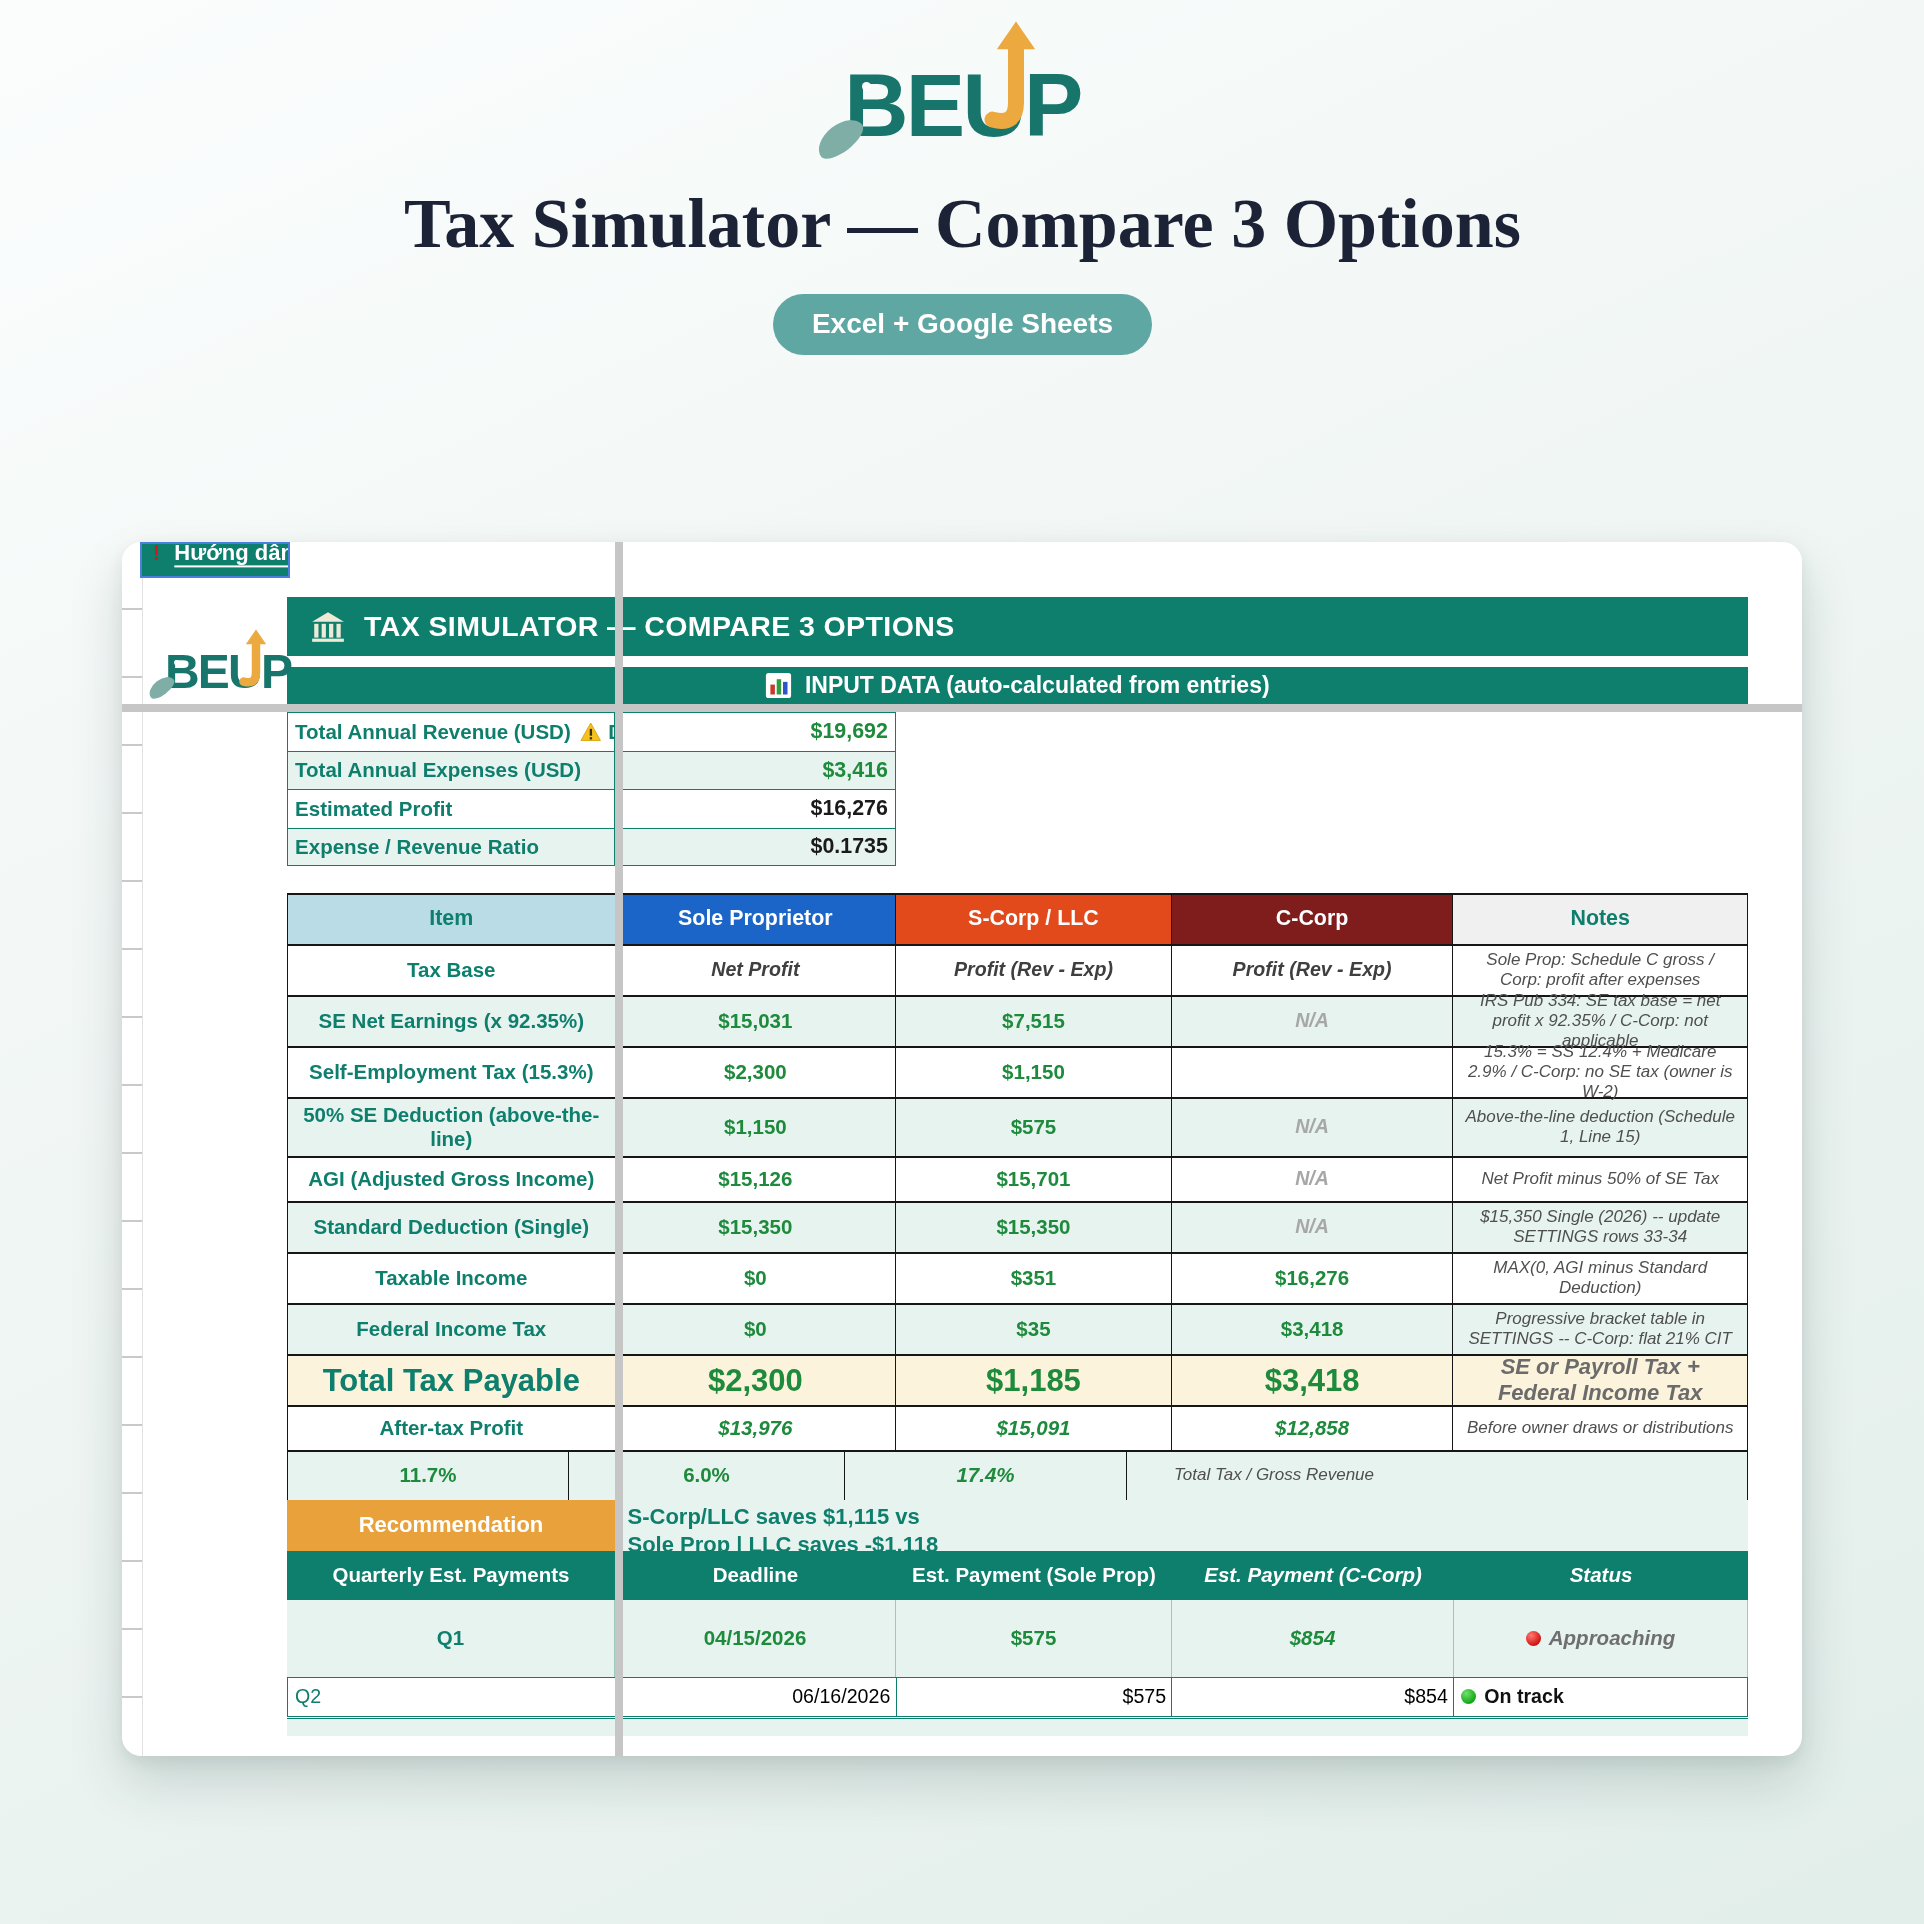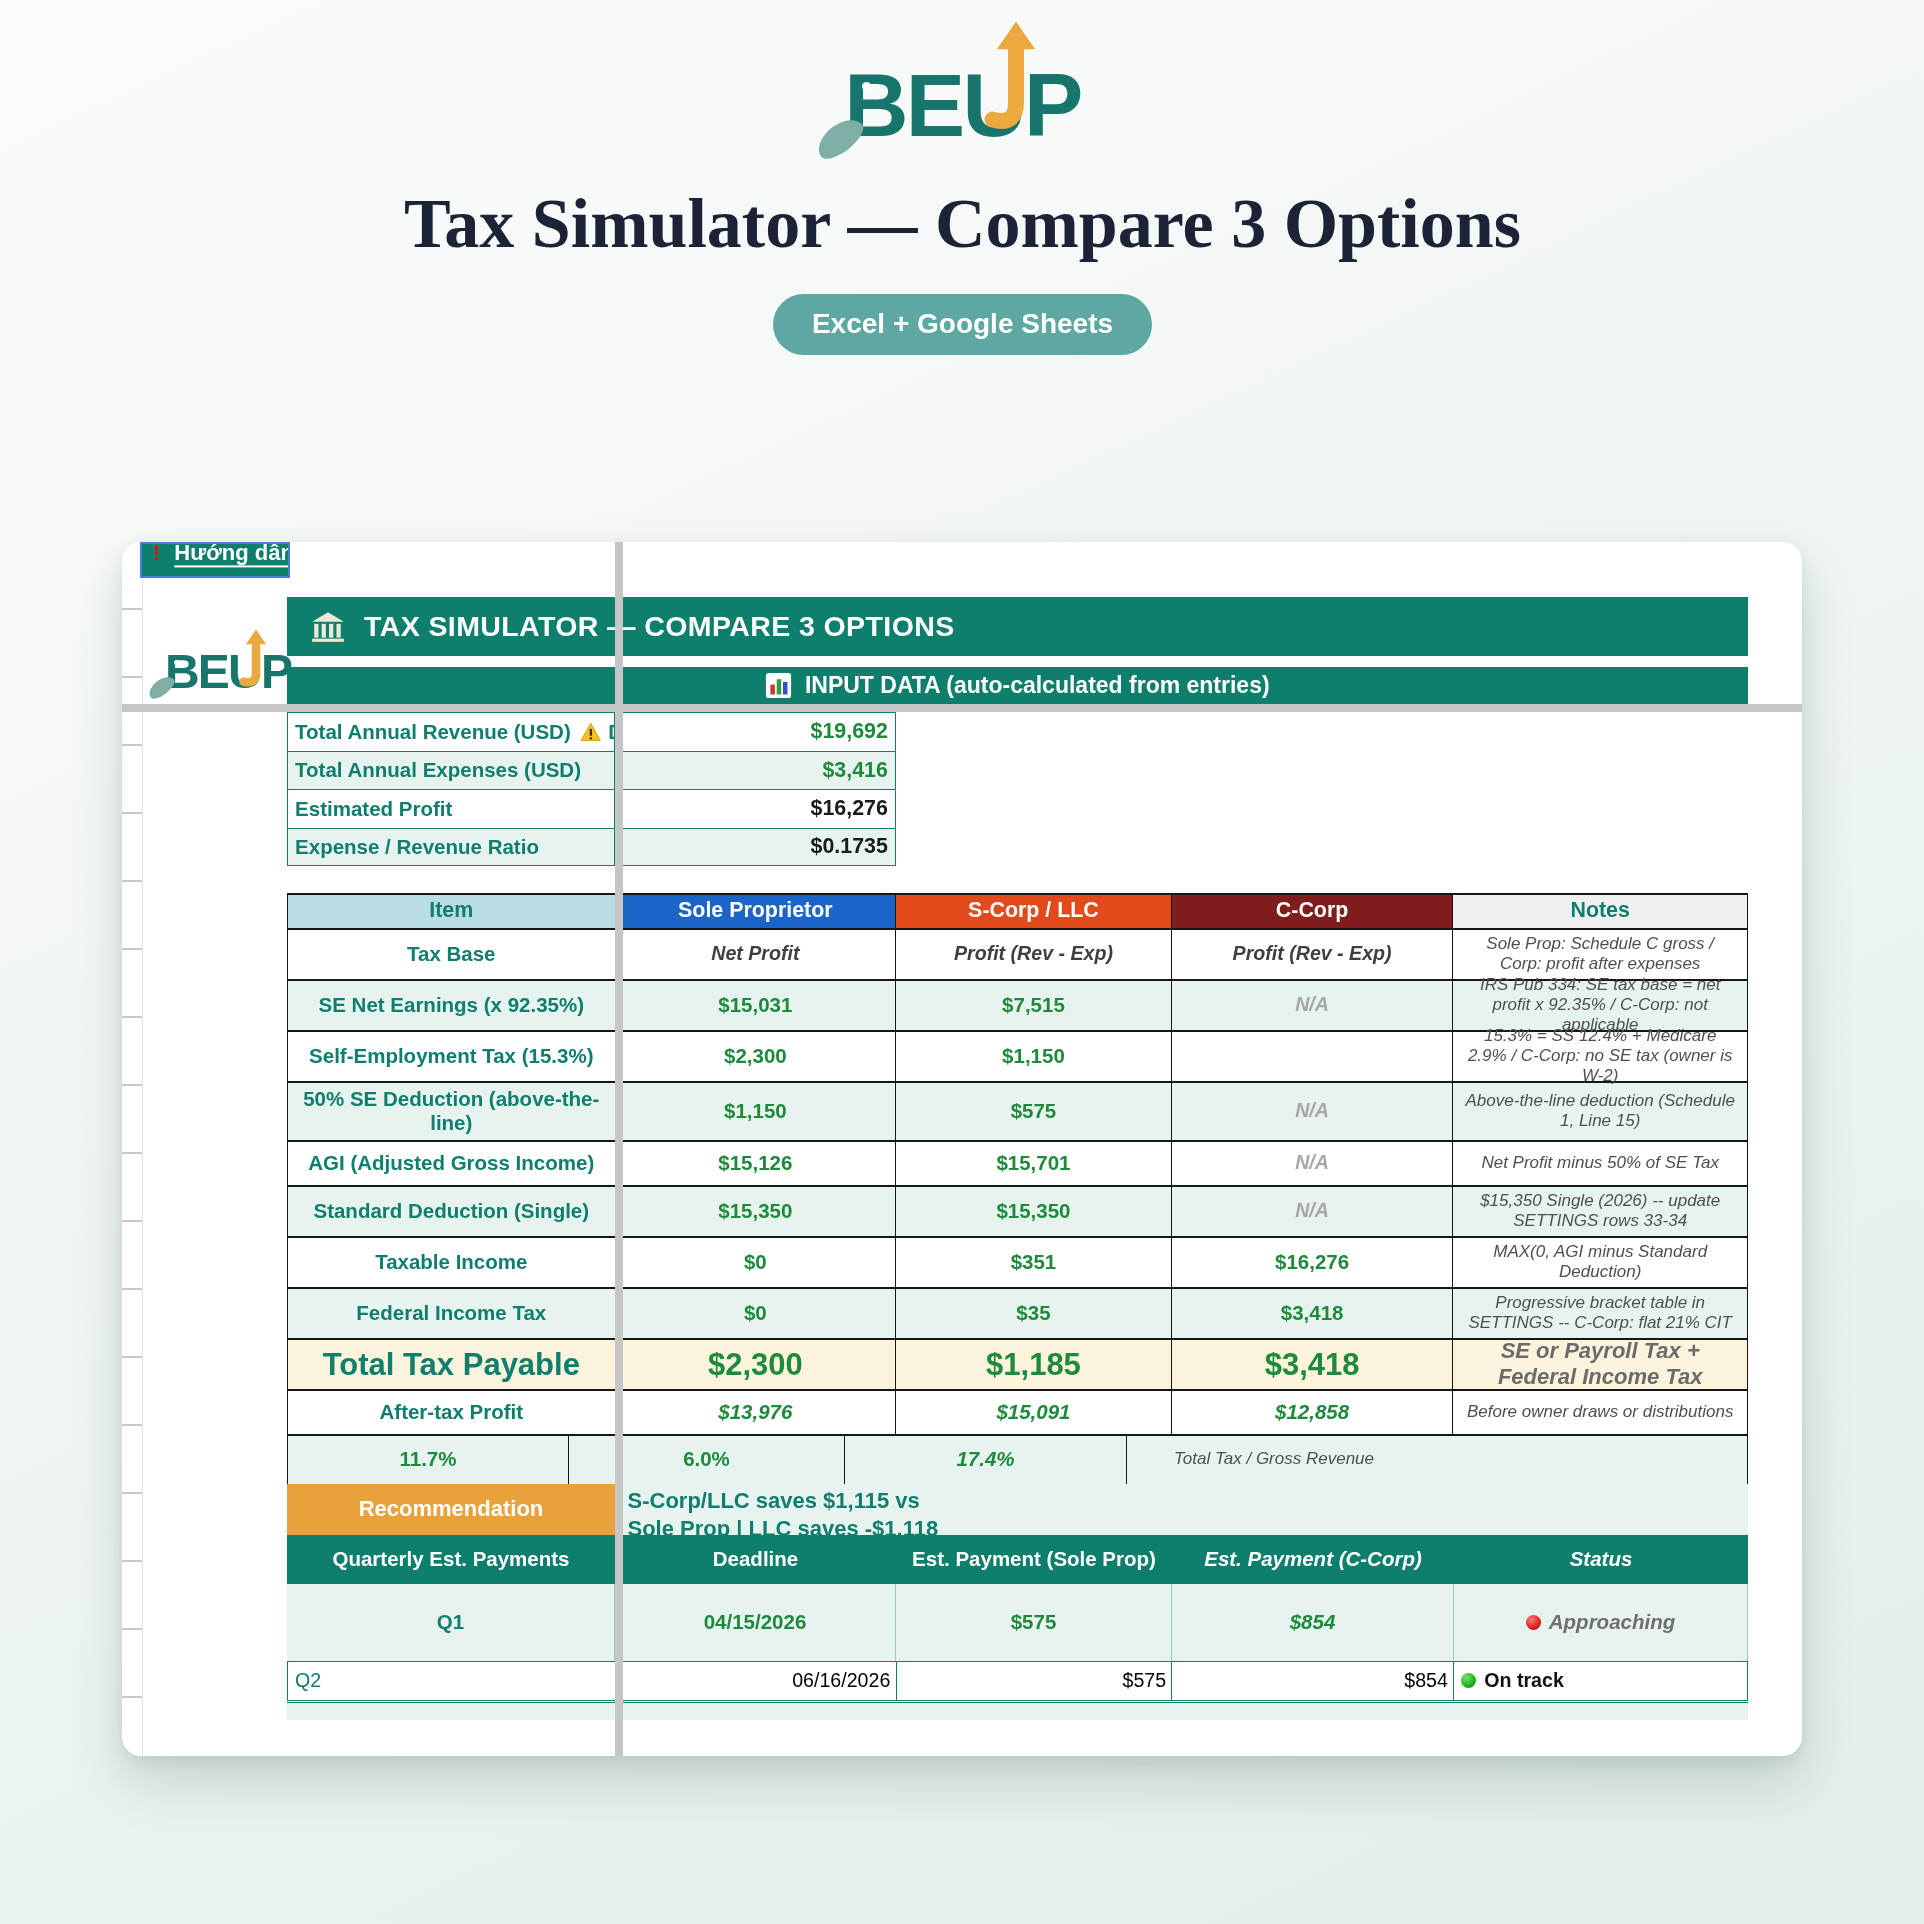--- a/index.html
+++ b/index.html
@@ -215,21 +215,21 @@
               <span>Expense / Revenue Ratio</span>
             </div>
           <div class="iv r-mint vdark">$0.1735</div>
         </div>
       </div>
 
       <div class="sp30"></div>
 
 
       <div class="ctable">
-        <div class="crow" style="height:35px">
+        <div class="crow" style="height:51px">
           <div class="cc w0 hc h-item">Item</div>
           <div class="cc w1 hc h-sole">Sole Proprietor</div>
           <div class="cc w2 hc h-scorp">S-Corp / LLC</div>
           <div class="cc w3 hc h-ccorp">C-Corp</div>
           <div class="cc w4 hc h-notes">Notes</div>
         </div>
 
         <div class="crow r-white" style="height:51px">
           <div class="cc w0 cit">Tax Base</div>
           <div class="cc w1 ctv">Net Profit</div>

